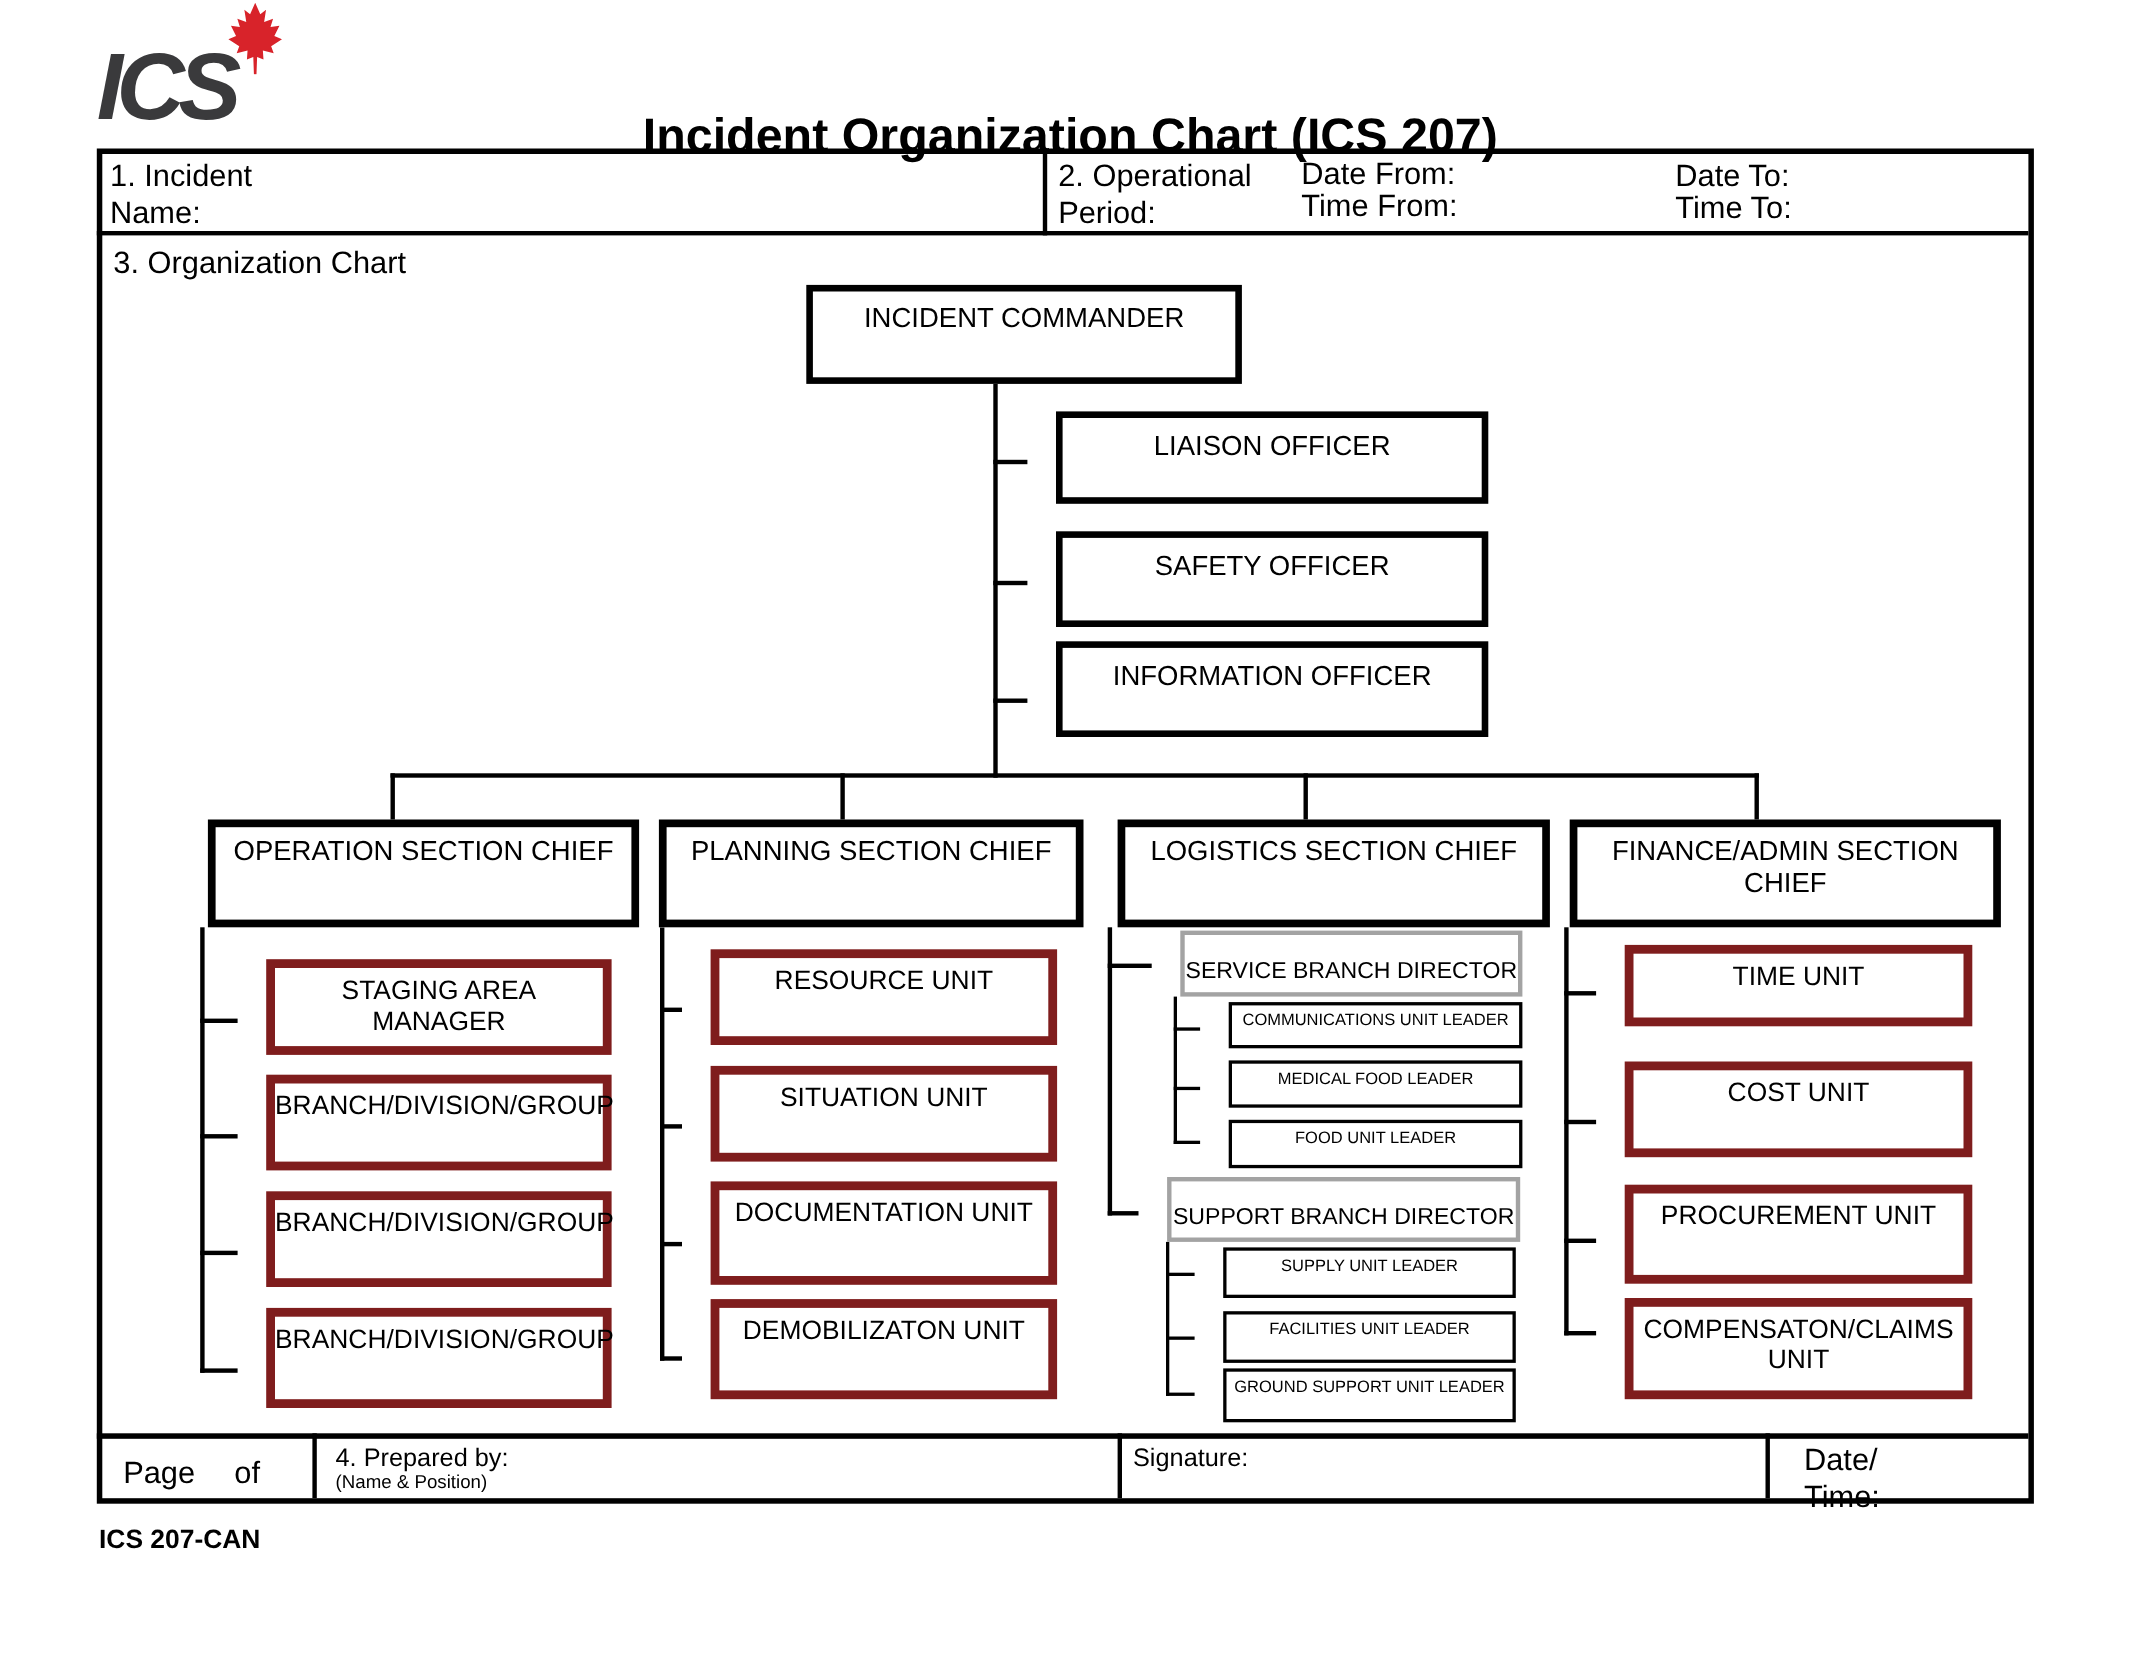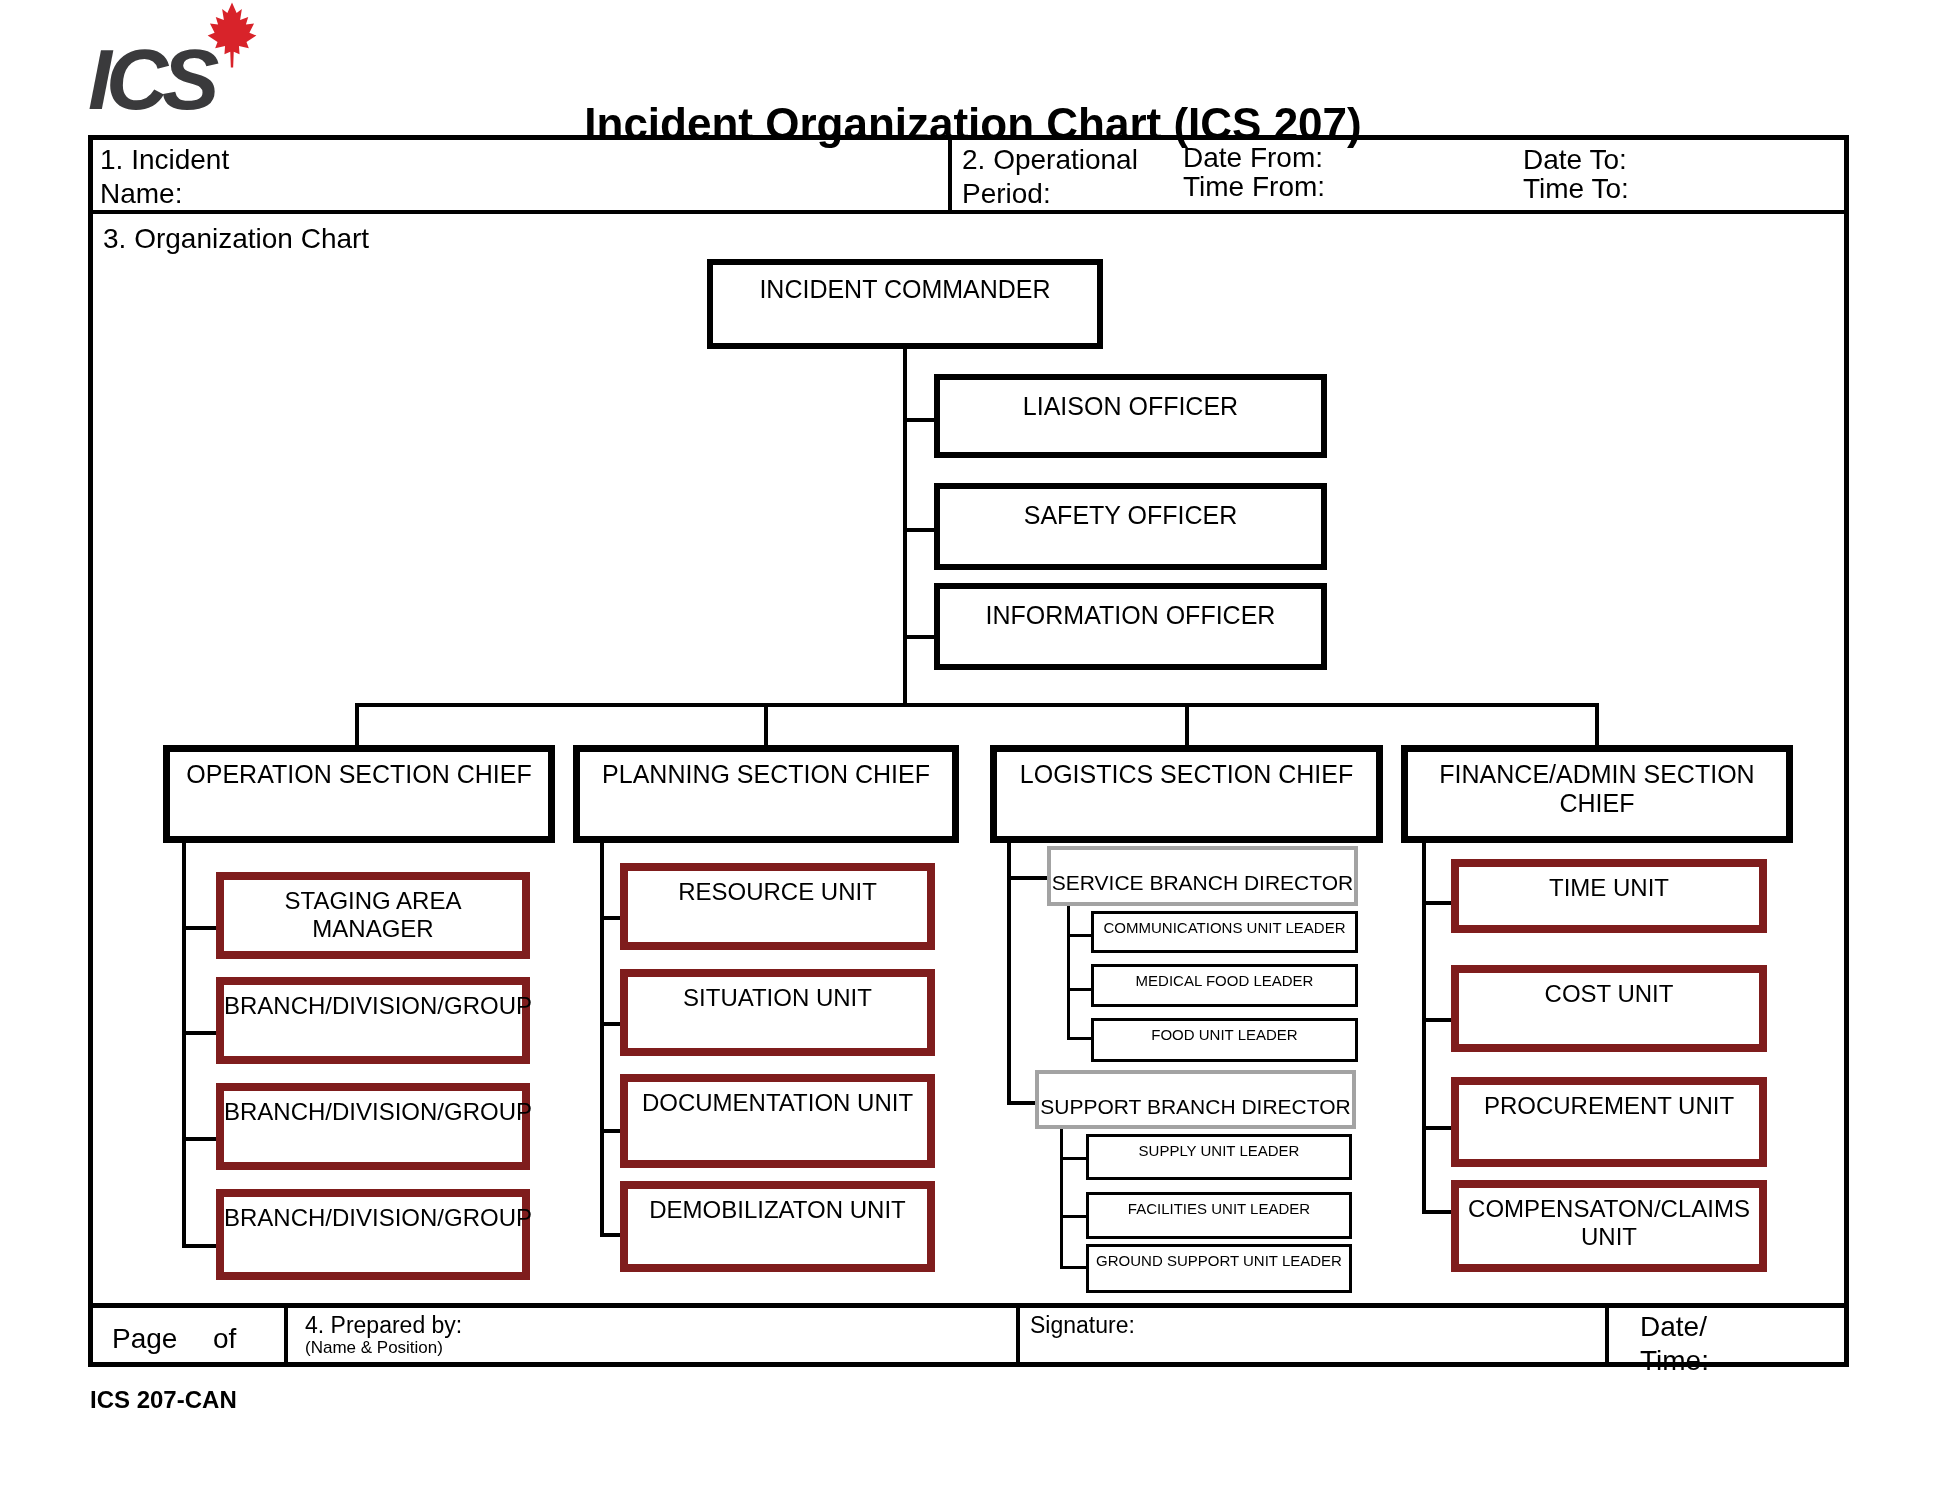--- a/index.html
+++ b/index.html
@@ -16,21 +16,21 @@
   }
   
   .title{font-size:44px;font-weight:bold;text-align:center;letter-spacing:0px;}
   
   .frame{border:5px solid #000;}
   .hline{background:#000;}
   .vline{background:#000;}
   .lbl{font-size:28px;line-height:1.22;}
   .lbl-sm{font-size:17px;line-height:1.1;}
   
-  .node{background:#fff;box-sizing:border-box;text-align:center;}
+  .node{background:#fff;box-sizing:border-box;text-align:center;margin-left:26px;}
   .node .t{display:block;}
   .b-ic{border:6px solid #000;font-size:25px;padding-top:10px;}
   .b-officer{border:6px solid #000;font-size:25px;padding-top:12px;}
   .b-chief{border:7px solid #000;font-size:25px;padding-top:8px;}
   .b-unit{border:8px solid #7f1d1d;font-size:24px;padding-top:7px;}
   .b-branch{border:4px solid #a3a3a3;font-size:21px;padding-top:21px;}
   .b-leader{border:3px solid #000;font-size:15px;padding-top:5px;}
   .conn{position:absolute;background:#000;}
   .footer-id{font-size:24px;font-weight:bold;}
   .sig-label{font-size:23px;}

